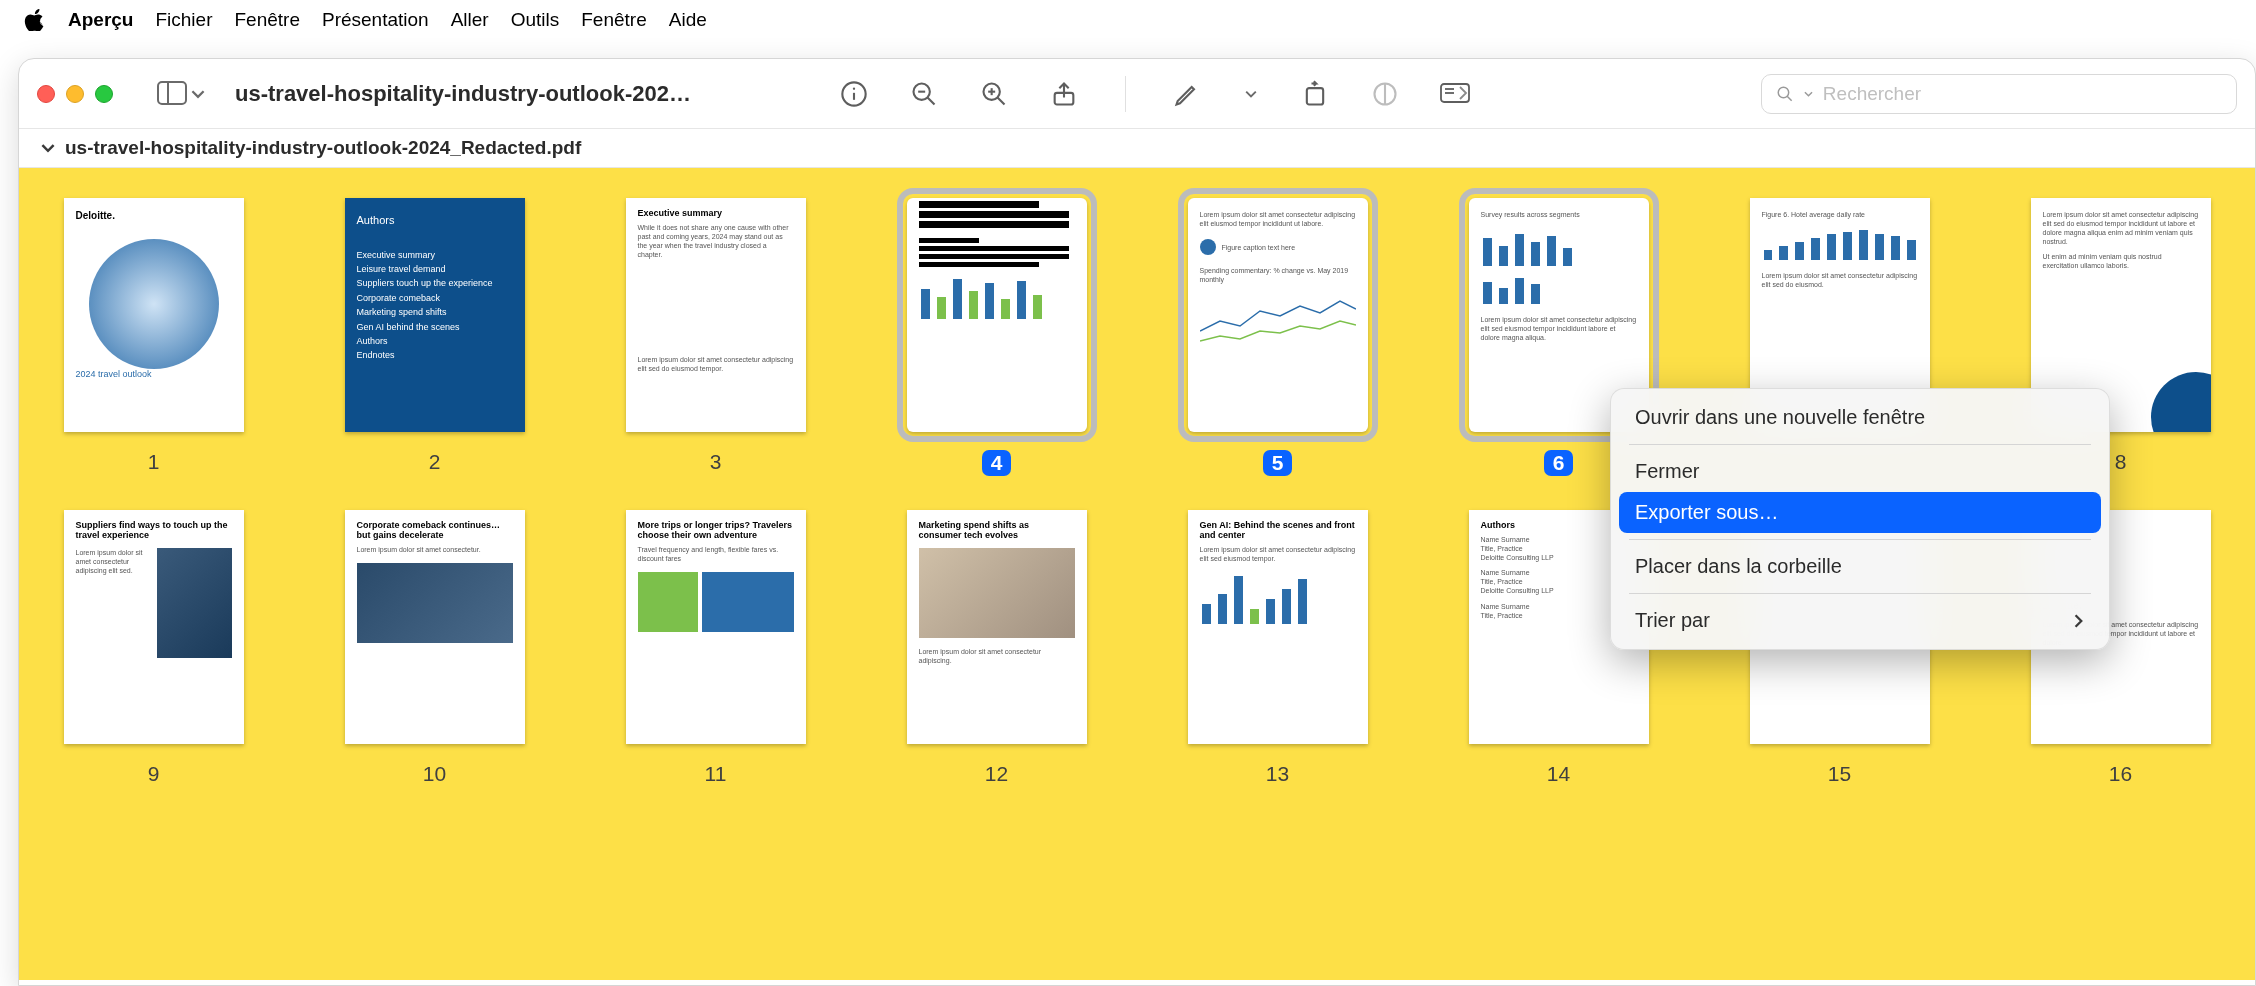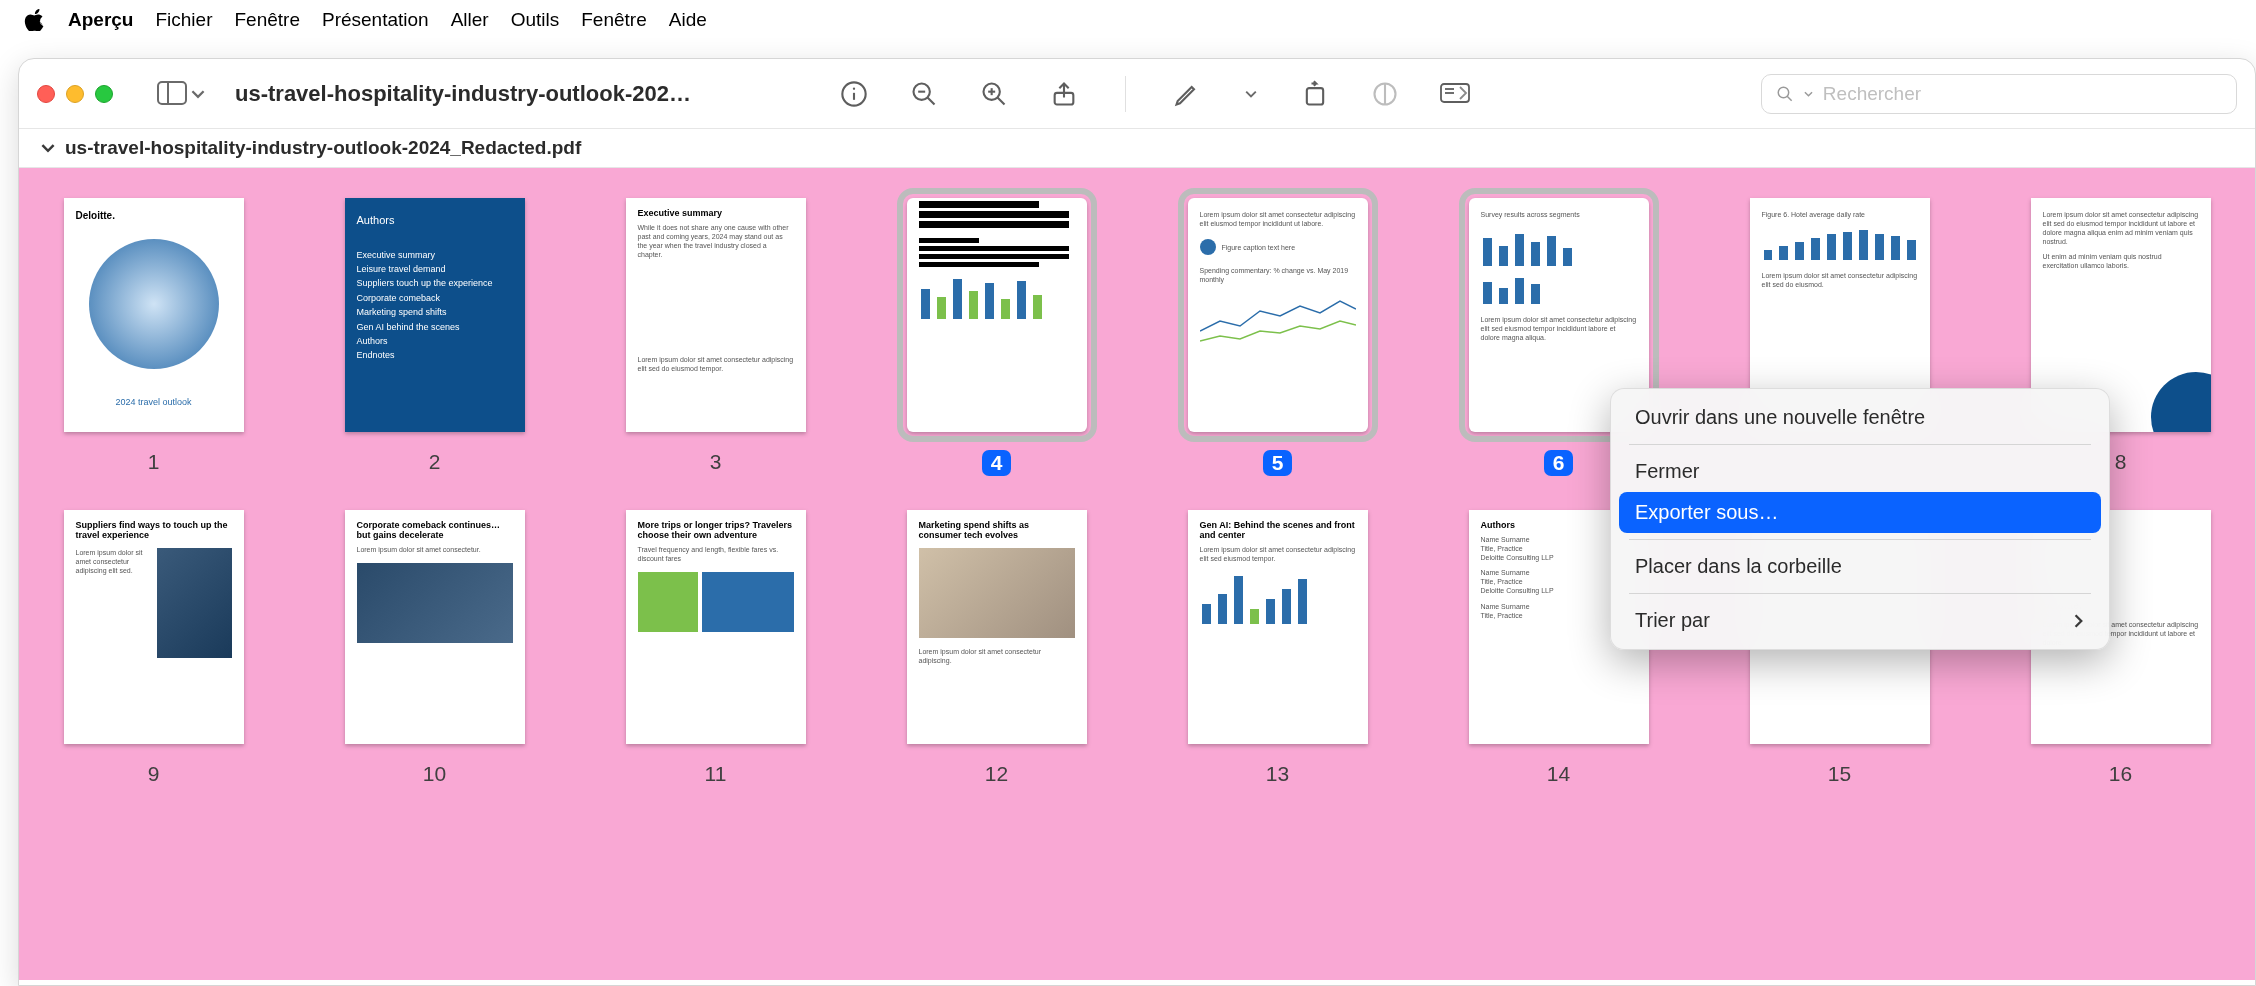--- a/index.html
+++ b/index.html
@@ -26,35 +26,35 @@
 .tb-icons .ic{width:30px;height:30px;display:flex;align-items:center;justify-content:center;}
 .tb-icons .sep{width:1px;height:36px;background:#e0e0e0;margin:0 6px;}
 .search{display:flex;align-items:center;gap:10px;margin-left:auto;border:1px solid #d9d9d9;border-radius:10px;padding:6px 14px;width:476px;height:40px;}
 .search input{border:none;outline:none;font-size:19px;width:100%;color:#333;}
 .search input::placeholder{color:#bfbfbf;}
 
 
 .pathbar{display:flex;align-items:center;gap:10px;padding:8px 22px;font-size:19px;font-weight:600;color:#2b2b2b;border-bottom:1px solid #e6e6e6;}
 
 
-.grid-wrap{background:#f9a8d4;padding:30px 34px;height:calc(100% - 70px - 44px);overflow:hidden;position:relative;}
+.grid-wrap{background:#fde047;padding:30px 34px;height:calc(100% - 70px - 44px);overflow:hidden;position:relative;}
 .grid{display:grid;grid-template-columns:repeat(8,1fr);column-gap:80px;row-gap:34px;}
 .cell{display:flex;flex-direction:column;align-items:center;gap:18px;}
 .thumb{width:180px;height:234px;background:#fff;box-shadow:0 2px 4px rgba(0,0,0,.25);position:relative;overflow:hidden;}
 .sel .thumb{outline:6px solid #bcbcbc;outline-offset:4px;border-radius:6px;}
 .page-num{font-size:21px;color:#404040;}
 .page-num.badge{background:#0a63ff;color:#fff;border-radius:7px;padding:1px 9px;font-weight:600;}
 
 
 .pg-blue{background:#0d4f8b;}
 .pg-blue .wt{color:#fff;font-size:9px;padding:14px 12px;line-height:1.6;}
 .pg-deloitte{padding:12px;}
 .pg-deloitte .logo{font-size:10px;font-weight:700;}
 .pg-deloitte .circle{width:130px;height:130px;border-radius:50%;background:radial-gradient(circle,#cfe3f5,#2b6daa);margin:18px auto 0;}
-.pg-deloitte .cap{font-size:9px;color:#2b6daa;margin-top:28px;text-align:center;}
+.pg-deloitte .cap{font-size:9px;color:#2b6daa;}
 .redact{background:#000;height:7px;margin:3px 12px;}
 .mini-chart{display:flex;gap:7px;align-items:flex-end;height:44px;margin:8px 14px;}
 .mini-chart span{width:9px;background:#2b6daa;}
 .mini-chart span.g{background:#7cc04b;}
 .txt{font-size:7px;color:#555;line-height:1.3;padding:3px 12px;}
 .hd{font-size:9px;font-weight:600;padding:10px 12px 2px;}
 
 
 .ctx{position:absolute;left:1610px;top:388px;width:500px;background:rgba(246,246,246,.96);backdrop-filter:blur(20px);border-radius:14px;box-shadow:0 12px 40px rgba(0,0,0,.3);padding:8px;border:1px solid rgba(0,0,0,.1);}
 .ctx .item{font-size:20px;color:#2b2b2b;padding:9px 16px;border-radius:8px;display:flex;align-items:center;justify-content:space-between;}

